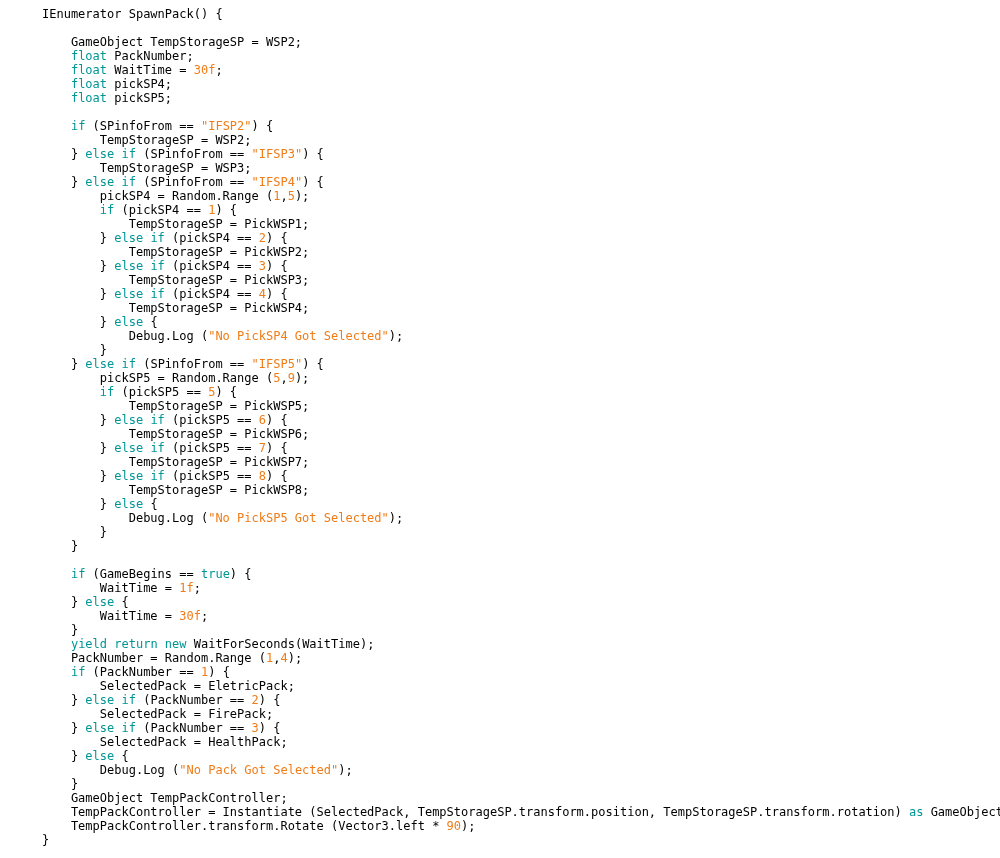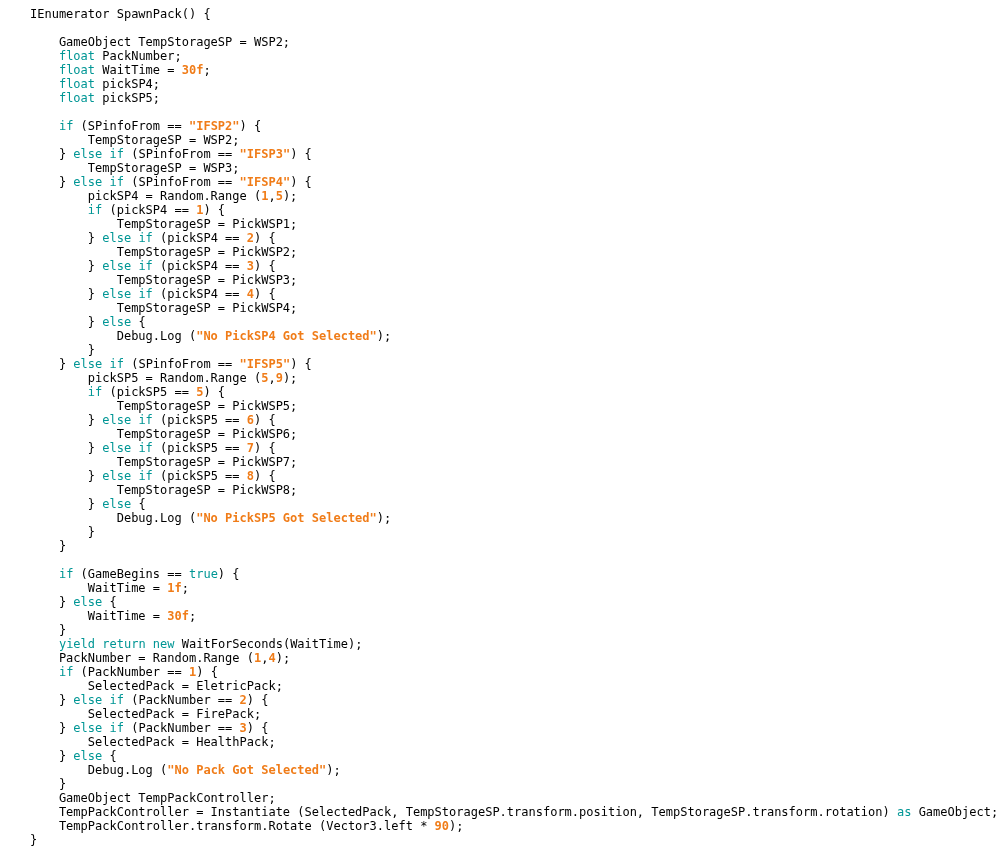--- a/index.html
+++ b/index.html
@@ -19,23 +19,24 @@
     padding: 7px 0 0 30px;
     font-family: "DejaVu Sans Mono", "Liberation Mono", monospace;
     font-size: 12px;
     line-height: 14px;
     color: var(--fg, #000000);
     white-space: pre;
   }
   .code-line {
     min-height: 14px;
     white-space: pre;
+    margin-left: 12px;
   }
   .seg-p { color: var(--fg, #000000); }
   .seg-k { color: var(--kw, #009695); }
-  .seg-l { color: var(--lit, #f07c18); font-weight: bold; }
+  .seg-l { color: var(--lit, #f07c18); }
 </style>
 </head>
 <body>
 
 <div class="code-viewport">
   <pre class="code" id="code-listing"><div class="code-line"><span class="seg-p">IEnumerator SpawnPack() {</span></div><div class="code-line"></div><div class="code-line"><span class="seg-p">    GameObject TempStorageSP = WSP2;</span></div><div class="code-line"><span class="seg-p">    </span><span class="seg-k">float</span><span class="seg-p"> PackNumber;</span></div><div class="code-line"><span class="seg-p">    </span><span class="seg-k">float</span><span class="seg-p"> WaitTime = </span><span class="seg-l">30f</span><span class="seg-p">;</span></div><div class="code-line"><span class="seg-p">    </span><span class="seg-k">float</span><span class="seg-p"> pickSP4;</span></div><div class="code-line"><span class="seg-p">    </span><span class="seg-k">float</span><span class="seg-p"> pickSP5;</span></div><div class="code-line"></div><div class="code-line"><span class="seg-p">    </span><span class="seg-k">if</span><span class="seg-p"> (SPinfoFrom == </span><span class="seg-l">"IFSP2"</span><span class="seg-p">) {</span></div><div class="code-line"><span class="seg-p">        TempStorageSP = WSP2;</span></div><div class="code-line"><span class="seg-p">    } </span><span class="seg-k">else</span><span class="seg-p"> </span><span class="seg-k">if</span><span class="seg-p"> (SPinfoFrom == </span><span class="seg-l">"IFSP3"</span><span class="seg-p">) {</span></div><div class="code-line"><span class="seg-p">        TempStorageSP = WSP3;</span></div><div class="code-line"><span class="seg-p">    } </span><span class="seg-k">else</span><span class="seg-p"> </span><span class="seg-k">if</span><span class="seg-p"> (SPinfoFrom == </span><span class="seg-l">"IFSP4"</span><span class="seg-p">) {</span></div><div class="code-line"><span class="seg-p">        pickSP4 = Random.Range (</span><span class="seg-l">1</span><span class="seg-p">,</span><span class="seg-l">5</span><span class="seg-p">);</span></div><div class="code-line"><span class="seg-p">        </span><span class="seg-k">if</span><span class="seg-p"> (pickSP4 == </span><span class="seg-l">1</span><span class="seg-p">) {</span></div><div class="code-line"><span class="seg-p">            TempStorageSP = PickWSP1;</span></div><div class="code-line"><span class="seg-p">        } </span><span class="seg-k">else</span><span class="seg-p"> </span><span class="seg-k">if</span><span class="seg-p"> (pickSP4 == </span><span class="seg-l">2</span><span class="seg-p">) {</span></div><div class="code-line"><span class="seg-p">            TempStorageSP = PickWSP2;</span></div><div class="code-line"><span class="seg-p">        } </span><span class="seg-k">else</span><span class="seg-p"> </span><span class="seg-k">if</span><span class="seg-p"> (pickSP4 == </span><span class="seg-l">3</span><span class="seg-p">) {</span></div><div class="code-line"><span class="seg-p">            TempStorageSP = PickWSP3;</span></div><div class="code-line"><span class="seg-p">        } </span><span class="seg-k">else</span><span class="seg-p"> </span><span class="seg-k">if</span><span class="seg-p"> (pickSP4 == </span><span class="seg-l">4</span><span class="seg-p">) {</span></div><div class="code-line"><span class="seg-p">            TempStorageSP = PickWSP4;</span></div><div class="code-line"><span class="seg-p">        } </span><span class="seg-k">else</span><span class="seg-p"> {</span></div><div class="code-line"><span class="seg-p">            Debug.Log (</span><span class="seg-l">"No PickSP4 Got Selected"</span><span class="seg-p">);</span></div><div class="code-line"><span class="seg-p">        }</span></div><div class="code-line"><span class="seg-p">    } </span><span class="seg-k">else</span><span class="seg-p"> </span><span class="seg-k">if</span><span class="seg-p"> (SPinfoFrom == </span><span class="seg-l">"IFSP5"</span><span class="seg-p">) {</span></div><div class="code-line"><span class="seg-p">        pickSP5 = Random.Range (</span><span class="seg-l">5</span><span class="seg-p">,</span><span class="seg-l">9</span><span class="seg-p">);</span></div><div class="code-line"><span class="seg-p">        </span><span class="seg-k">if</span><span class="seg-p"> (pickSP5 == </span><span class="seg-l">5</span><span class="seg-p">) {</span></div><div class="code-line"><span class="seg-p">            TempStorageSP = PickWSP5;</span></div><div class="code-line"><span class="seg-p">        } </span><span class="seg-k">else</span><span class="seg-p"> </span><span class="seg-k">if</span><span class="seg-p"> (pickSP5 == </span><span class="seg-l">6</span><span class="seg-p">) {</span></div><div class="code-line"><span class="seg-p">            TempStorageSP = PickWSP6;</span></div><div class="code-line"><span class="seg-p">        } </span><span class="seg-k">else</span><span class="seg-p"> </span><span class="seg-k">if</span><span class="seg-p"> (pickSP5 == </span><span class="seg-l">7</span><span class="seg-p">) {</span></div><div class="code-line"><span class="seg-p">            TempStorageSP = PickWSP7;</span></div><div class="code-line"><span class="seg-p">        } </span><span class="seg-k">else</span><span class="seg-p"> </span><span class="seg-k">if</span><span class="seg-p"> (pickSP5 == </span><span class="seg-l">8</span><span class="seg-p">) {</span></div><div class="code-line"><span class="seg-p">            TempStorageSP = PickWSP8;</span></div><div class="code-line"><span class="seg-p">        } </span><span class="seg-k">else</span><span class="seg-p"> {</span></div><div class="code-line"><span class="seg-p">            Debug.Log (</span><span class="seg-l">"No PickSP5 Got Selected"</span><span class="seg-p">);</span></div><div class="code-line"><span class="seg-p">        }</span></div><div class="code-line"><span class="seg-p">    }</span></div><div class="code-line"></div><div class="code-line"><span class="seg-p">    </span><span class="seg-k">if</span><span class="seg-p"> (GameBegins == </span><span class="seg-k">true</span><span class="seg-p">) {</span></div><div class="code-line"><span class="seg-p">        WaitTime = </span><span class="seg-l">1f</span><span class="seg-p">;</span></div><div class="code-line"><span class="seg-p">    } </span><span class="seg-k">else</span><span class="seg-p"> {</span></div><div class="code-line"><span class="seg-p">        WaitTime = </span><span class="seg-l">30f</span><span class="seg-p">;</span></div><div class="code-line"><span class="seg-p">    }</span></div><div class="code-line"><span class="seg-p">    </span><span class="seg-k">yield</span><span class="seg-p"> </span><span class="seg-k">return</span><span class="seg-p"> </span><span class="seg-k">new</span><span class="seg-p"> WaitForSeconds(WaitTime);</span></div><div class="code-line"><span class="seg-p">    PackNumber = Random.Range (</span><span class="seg-l">1</span><span class="seg-p">,</span><span class="seg-l">4</span><span class="seg-p">);</span></div><div class="code-line"><span class="seg-p">    </span><span class="seg-k">if</span><span class="seg-p"> (PackNumber == </span><span class="seg-l">1</span><span class="seg-p">) {</span></div><div class="code-line"><span class="seg-p">        SelectedPack = EletricPack;</span></div><div class="code-line"><span class="seg-p">    } </span><span class="seg-k">else</span><span class="seg-p"> </span><span class="seg-k">if</span><span class="seg-p"> (PackNumber == </span><span class="seg-l">2</span><span class="seg-p">) {</span></div><div class="code-line"><span class="seg-p">        SelectedPack = FirePack;</span></div><div class="code-line"><span class="seg-p">    } </span><span class="seg-k">else</span><span class="seg-p"> </span><span class="seg-k">if</span><span class="seg-p"> (PackNumber == </span><span class="seg-l">3</span><span class="seg-p">) {</span></div><div class="code-line"><span class="seg-p">        SelectedPack = HealthPack;</span></div><div class="code-line"><span class="seg-p">    } </span><span class="seg-k">else</span><span class="seg-p"> {</span></div><div class="code-line"><span class="seg-p">        Debug.Log (</span><span class="seg-l">"No Pack Got Selected"</span><span class="seg-p">);</span></div><div class="code-line"><span class="seg-p">    }</span></div><div class="code-line"><span class="seg-p">    GameObject TempPackController;</span></div><div class="code-line"><span class="seg-p">    TempPackController = Instantiate (SelectedPack, TempStorageSP.transform.position, TempStorageSP.transform.rotation) </span><span class="seg-k">as</span><span class="seg-p"> GameObject;</span></div><div class="code-line"><span class="seg-p">    TempPackController.transform.Rotate (Vector3.left * </span><span class="seg-l">90</span><span class="seg-p">);</span></div><div class="code-line"><span class="seg-p">}</span></div></pre>
 </div>
 
 </body></html>

